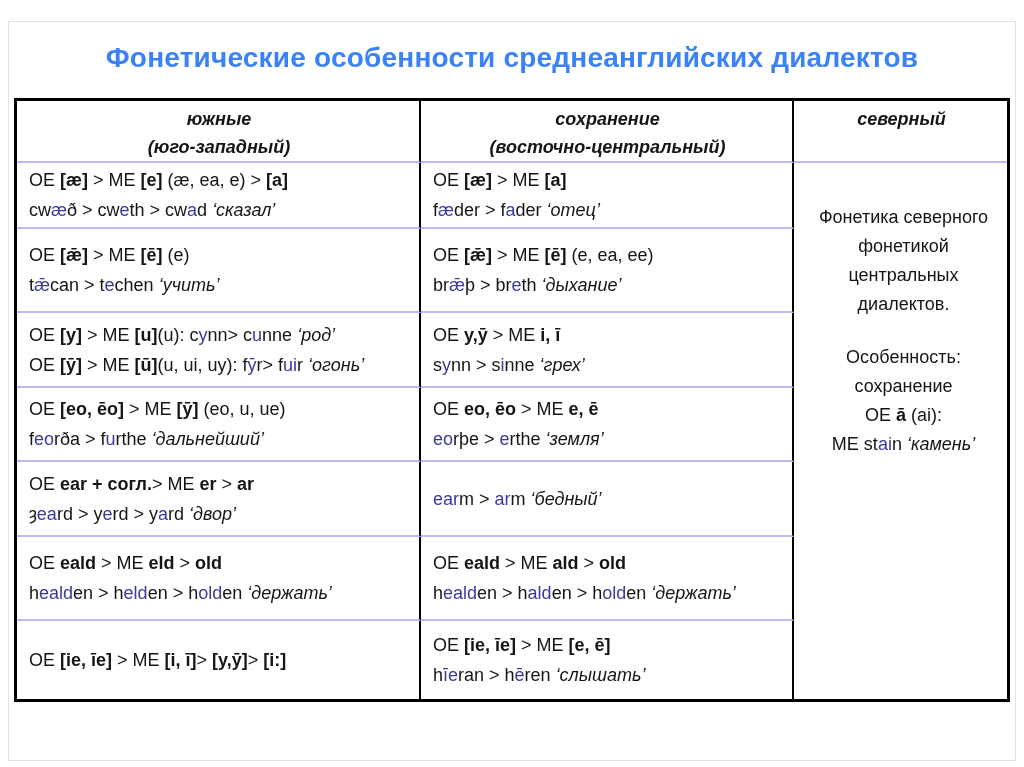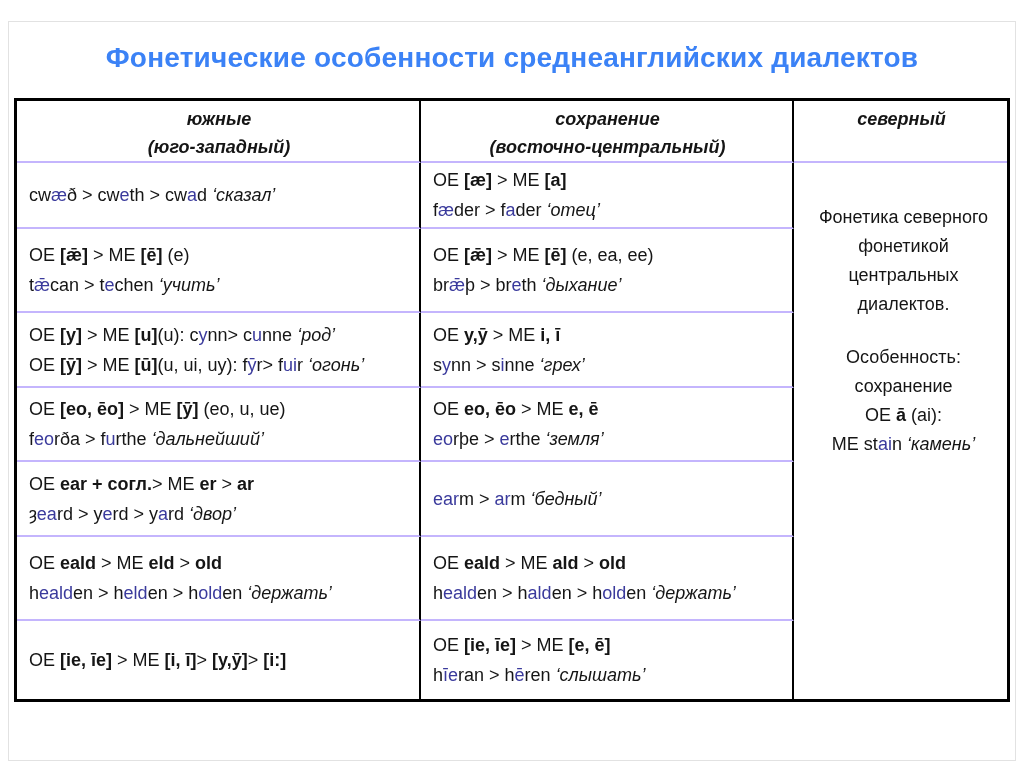--- a/index.html
+++ b/index.html
@@ -73,20 +73,21 @@
       </div>
       <div class="block">
         <div class="line"><span>Особенность:</span></div>
         <div class="line"><span>сохранение</span></div>
         <div class="line"><span>OE </span><span class="b">ā</span><span> (ai):</span></div>
         <div class="line"><span>ME st</span><span class="u">ai</span><span>n </span><span class="i">‘камень’</span></div>
       </div>
     </div>
 
   <div class="cell">
+      <div class="line"><span>OE </span><span class="b">[æ]</span><span> &gt; ME </span><span class="b">[e]</span><span> (æ, ea, e) &gt; </span><span class="b">[a]</span></div>
       <div class="line"><span>cw</span><span class="u">æ</span><span>ð &gt; cw</span><span class="u">e</span><span>th &gt; cw</span><span class="u">a</span><span>d </span><span class="i">‘сказал’</span></div>
     </div>
   <div class="cell">
       <div class="line"><span>OE </span><span class="b">[æ]</span><span> &gt; ME </span><span class="b">[a]</span></div>
       <div class="line"><span>f</span><span class="u">æ</span><span>der &gt; f</span><span class="u">a</span><span>der </span><span class="i">‘отец’</span></div>
     </div>
 
   <div class="cell">
       <div class="line"><span>OE </span><span class="b">[ǣ]</span><span> &gt; ME </span><span class="b">[ē]</span><span> (e)</span></div>
       <div class="line"><span>t</span><span class="u">ǣ</span><span>can &gt; t</span><span class="u">e</span><span>chen </span><span class="i">‘учить’</span></div>

